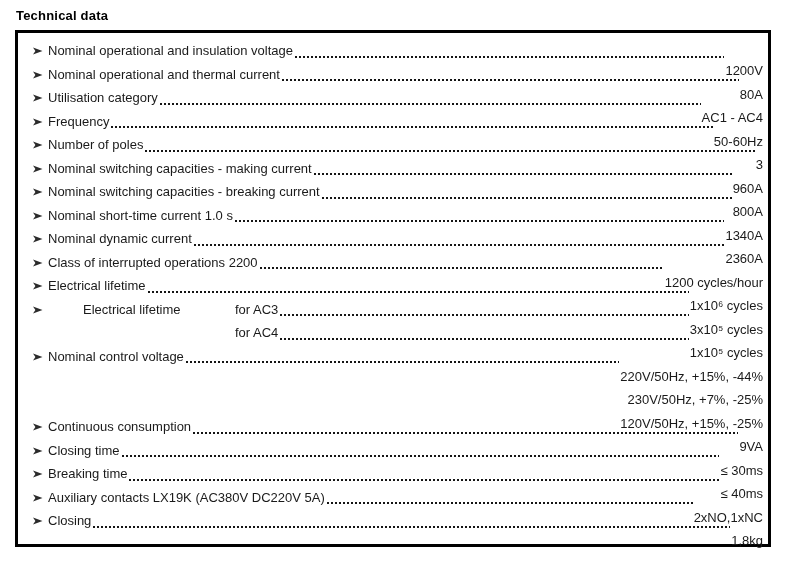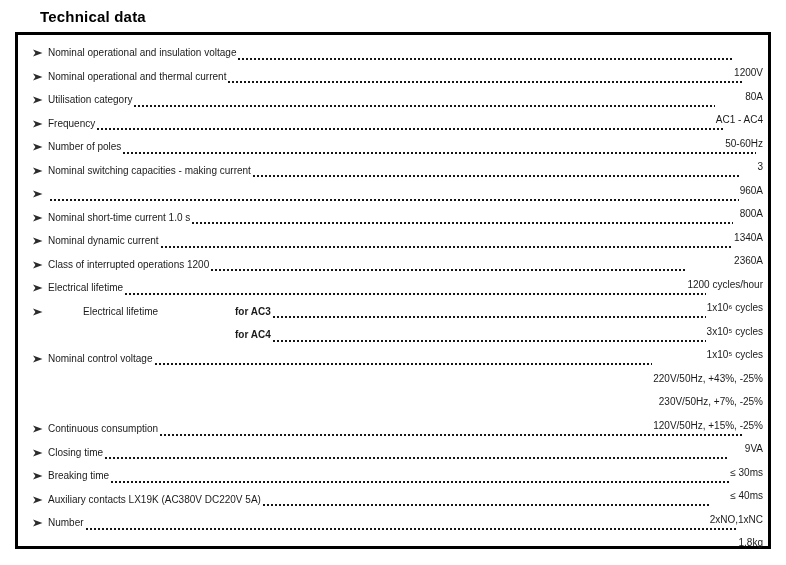--- a/index.html
+++ b/index.html
@@ -5,50 +5,50 @@
   * { box-sizing: border-box; }
   html, body { margin: 0; padding: 0; }
   body {
     width: 786px; height: 565px;
     background: #ffffff;
     overflow: hidden;
     font-family: "Liberation Sans", "DejaVu Sans", sans-serif;
     color: #1a1a1a;
   }
   .title {
-    margin: 8px 0 7px 40px;
-    font-size: 15px;
+    margin: 8px 0 7px 16px;
+    font-size: 13px;
     font-weight: bold;
     color: #000000;
     letter-spacing: 0.2px;
   }
   .box {
     margin: 0 15px 0 15px;
     border: 3px solid #000000;
     padding: 6px 5px 11px 14px;
     background: #ffffff;
   }
   .row {
     display: flex;
     align-items: center;
     height: 23.5px;
-    font-size: 10px;
+    font-size: 13px;
     white-space: pre;
   }
   .bullet {
     width: 16px;
     flex: 0 0 16px;
     display: flex;
     align-items: center;
   }
   .bullet svg { display: block; margin-top: 1px; }
   .bullet.nobullet svg { visibility: hidden; }
   .label { flex: 0 0 auto; }
   .label.fixed { width: 152px; margin-left: 35px; }
-  .sublabel { flex: 0 0 auto; font-weight: bold; }
+  .sublabel { flex: 0 0 auto; }
   .leader {
     flex: 1 1 auto;
     min-width: 6px;
     height: 2px;
     align-self: flex-end;
     margin: 0 1px 5px 2px;
     background-image: linear-gradient(to right, #151515 60%, transparent 40%);
     background-size: 4px 2px;
     background-repeat: repeat-x;
     background-position: 0 100%;
@@ -119,20 +119,21 @@
     <span class="label">Nominal switching capacities - making current</span>
     
     <span class="leader"></span>
     <span class="value">960A</span>
   </div>
 
   <div class="row">
     <span class="bullet"><svg width="12" height="12" viewBox="0 0 12 12">
             <path d="M1 2.5 L10.5 6 L1 9.5 L3.4 6 Z" fill="#2b2b2b"></path>
           </svg></span>
+    <span class="label">Nominal switching capacities - breaking current</span>
     
     <span class="leader"></span>
     <span class="value">800A</span>
   </div>
 
   <div class="row">
     <span class="bullet"><svg width="12" height="12" viewBox="0 0 12 12">
             <path d="M1 2.5 L10.5 6 L1 9.5 L3.4 6 Z" fill="#2b2b2b"></path>
           </svg></span>
     <span class="label">Nominal short-time current 1.0 s</span>
@@ -148,21 +149,21 @@
     <span class="label">Nominal dynamic current</span>
     
     <span class="leader"></span>
     <span class="value">2360A</span>
   </div>
 
   <div class="row">
     <span class="bullet"><svg width="12" height="12" viewBox="0 0 12 12">
             <path d="M1 2.5 L10.5 6 L1 9.5 L3.4 6 Z" fill="#2b2b2b"></path>
           </svg></span>
-    <span class="label">Class of interrupted operations 1200</span>
+    <span class="label">Class of interrupted operations 2200</span>
     
     <span class="leader"></span>
     <span class="value">1200 cycles/hour</span>
   </div>
 
   <div class="row">
     <span class="bullet"><svg width="12" height="12" viewBox="0 0 12 12">
             <path d="M1 2.5 L10.5 6 L1 9.5 L3.4 6 Z" fill="#2b2b2b"></path>
           </svg></span>
     <span class="label">Electrical lifetime</span>
@@ -191,21 +192,21 @@
     <span class="value">1x10⁵ cycles</span>
   </div>
 
   <div class="row">
     <span class="bullet"><svg width="12" height="12" viewBox="0 0 12 12">
             <path d="M1 2.5 L10.5 6 L1 9.5 L3.4 6 Z" fill="#2b2b2b"></path>
           </svg></span>
     <span class="label">Nominal control voltage</span>
     
     <span class="leader"></span>
-    <span class="value">220V/50Hz, +43%, -25%</span>
+    <span class="value">220V/50Hz, +15%, -44%</span>
   </div>
 
   <div class="row">
     <span class="bullet nobullet"><svg width="12" height="12" viewBox="0 0 12 12">
             <path d="M1 2.5 L10.5 6 L1 9.5 L3.4 6 Z" fill="#2b2b2b"></path>
           </svg></span>
     <span class="label"></span>
     
     <span class="leader noline"></span>
     <span class="value">230V/50Hz, +7%, -25%</span>
@@ -258,19 +259,19 @@
     <span class="label">Auxiliary contacts LX19K (AC380V DC220V 5A)</span>
     
     <span class="leader"></span>
     <span class="value">2xNO,1xNC</span>
   </div>
 
   <div class="row">
     <span class="bullet"><svg width="12" height="12" viewBox="0 0 12 12">
             <path d="M1 2.5 L10.5 6 L1 9.5 L3.4 6 Z" fill="#2b2b2b"></path>
           </svg></span>
-    <span class="label">Number</span>
+    <span class="label">Closing</span>
     
     <span class="leader"></span>
     <span class="value">1,8kg</span>
   </div>
 </div>
 </div>
 
 </body></html>

